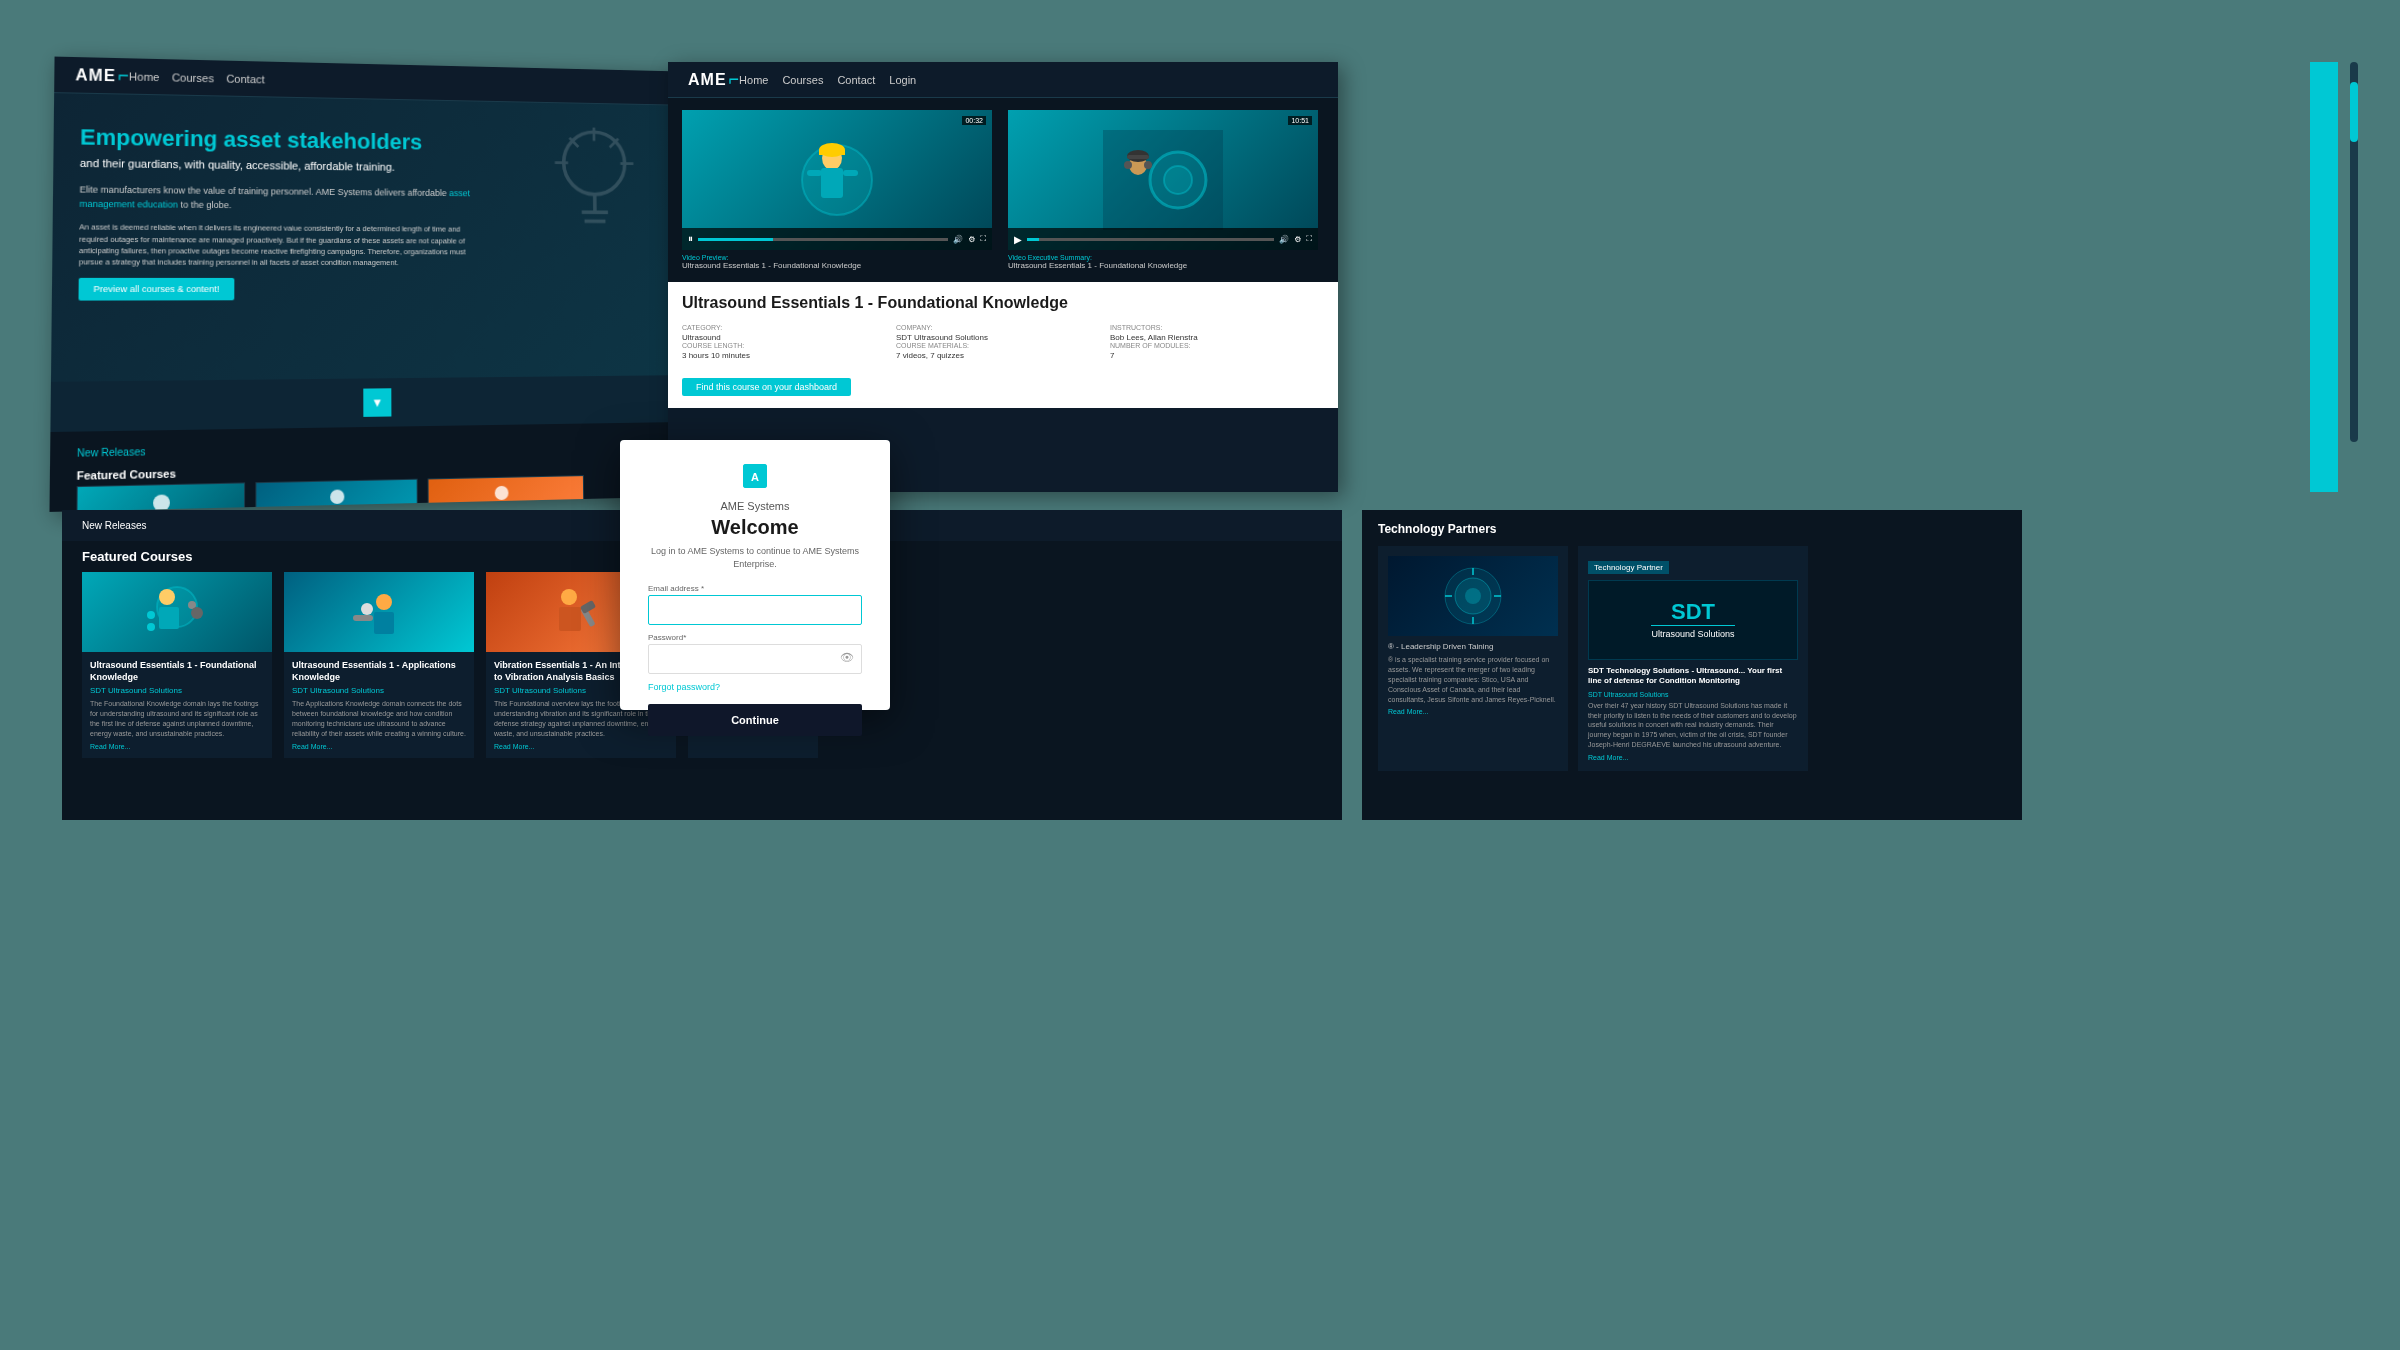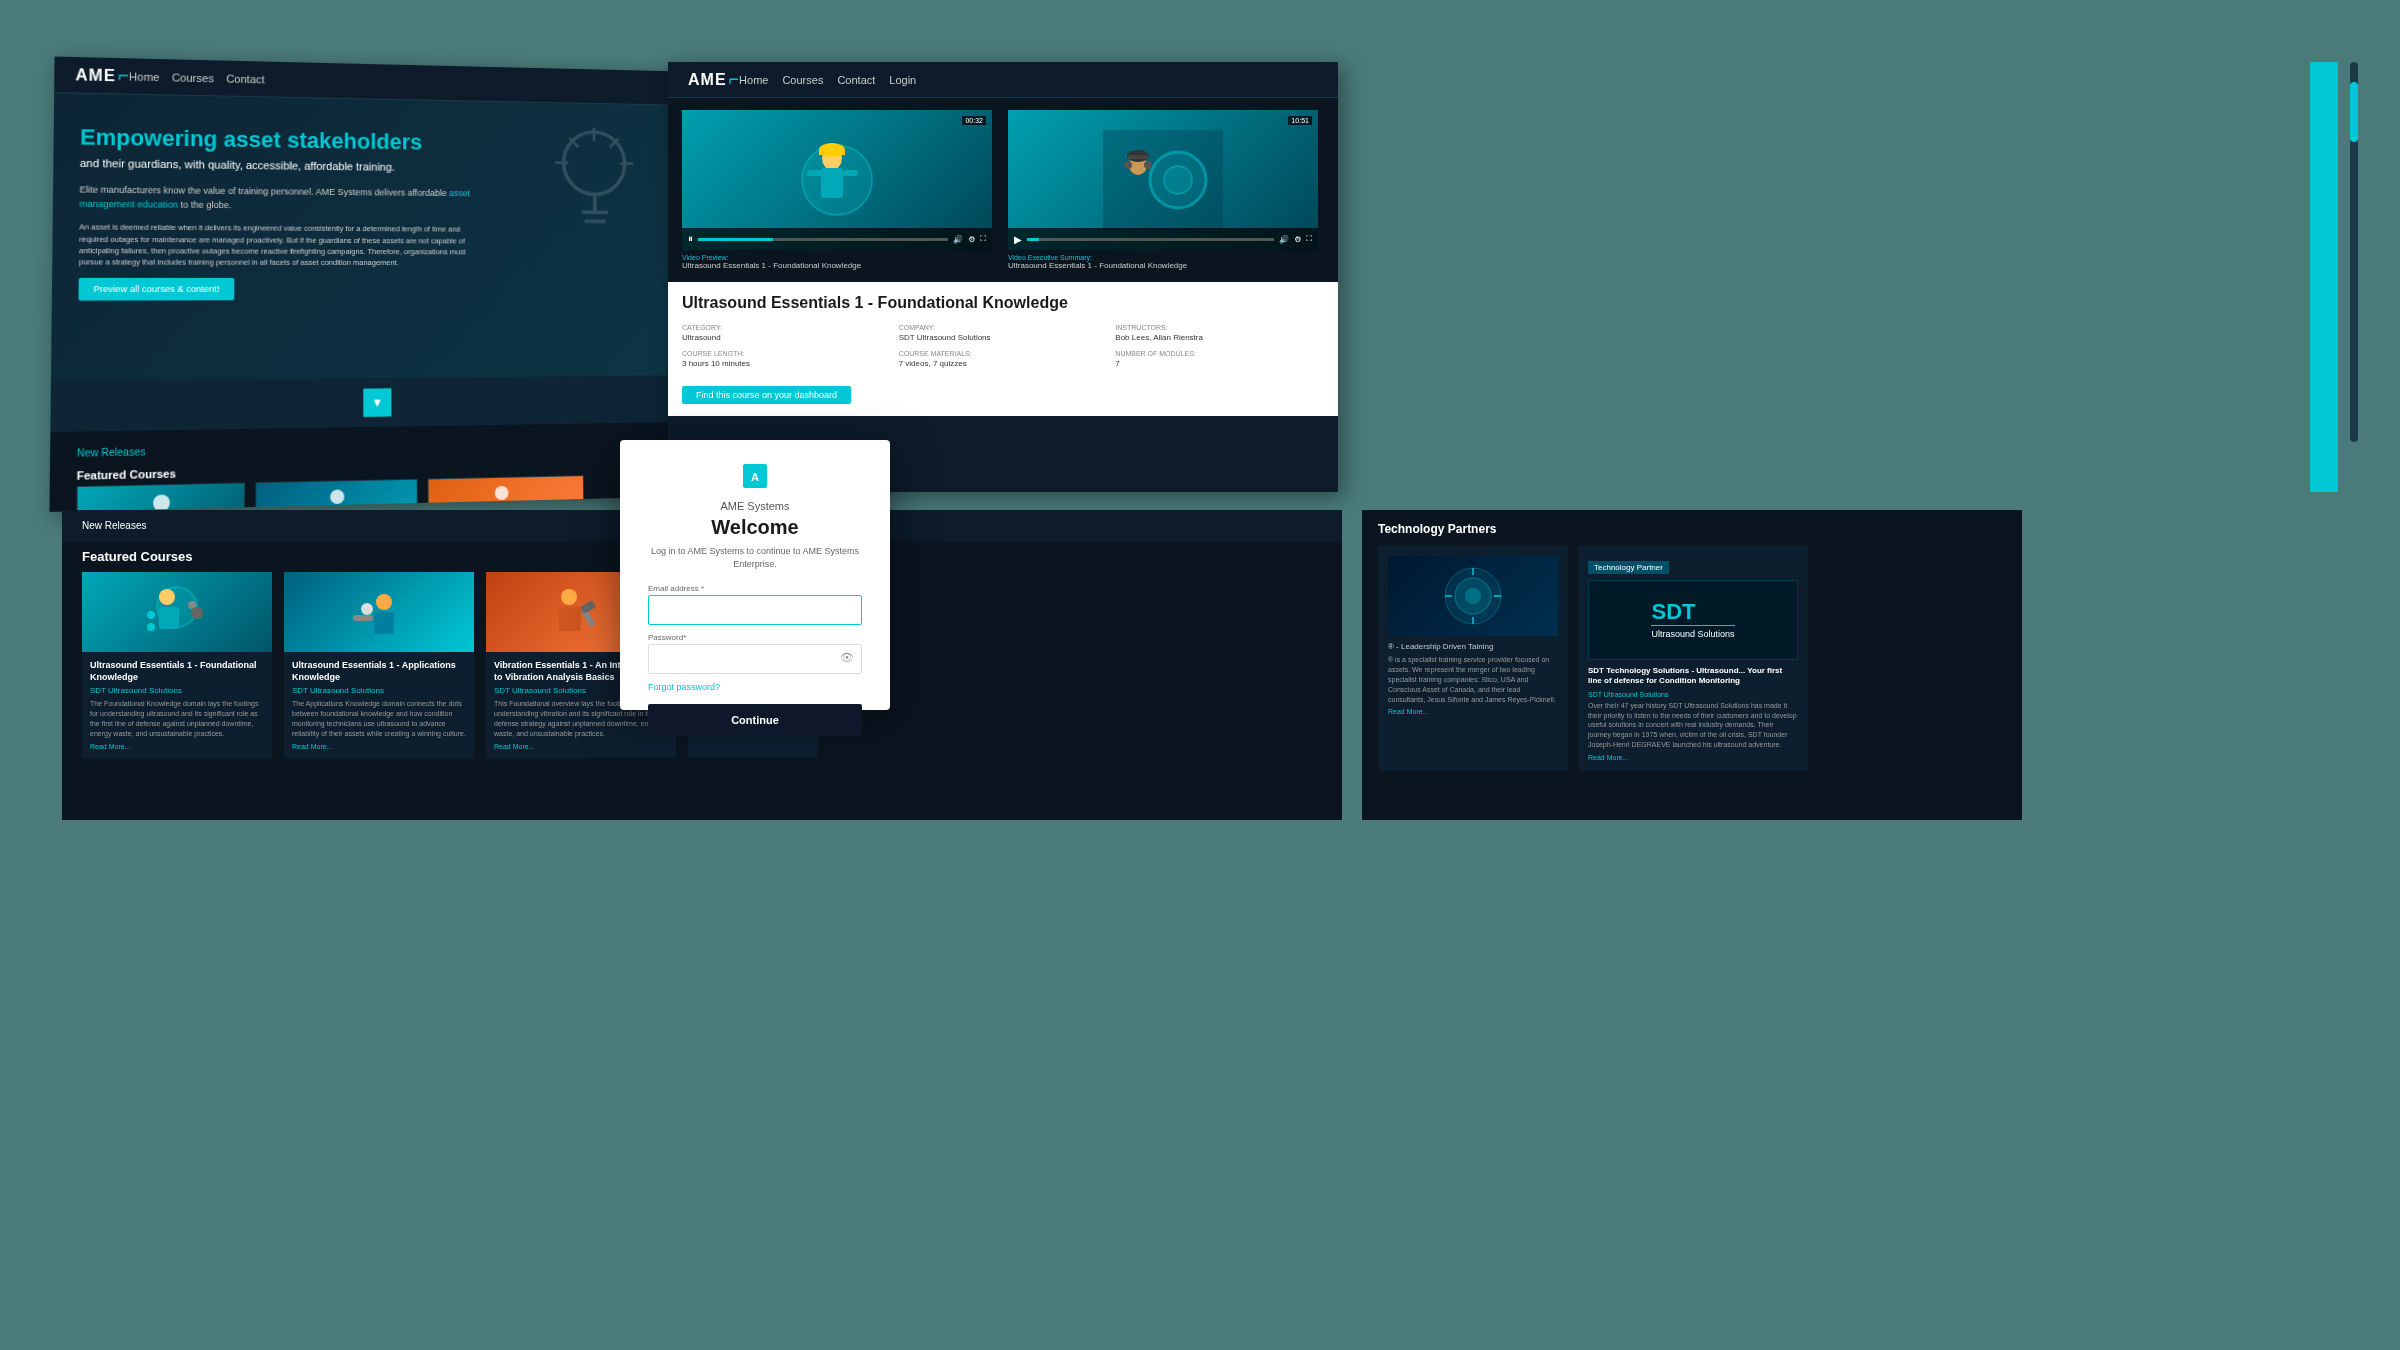--- a/index.html
+++ b/index.html
@@ -254,21 +254,20 @@
     .main-website .course-detail h2 {
       font-size: 16px;
       color: #1a1a1a;
       margin-bottom: 12px;
       font-weight: bold;
     }
 
     .main-website .course-meta {
       display: grid;
       grid-template-columns: 1fr 1fr 1fr;
-      gap: 8px;
       margin-bottom: 12px;
     }
 
     .main-website .meta-item .meta-label {
       font-size: 7px;
       color: #888;
       text-transform: uppercase;
       margin-bottom: 2px;
     }
 
@@ -878,21 +877,21 @@
         </div>
         <div style="color:#ccc;font-size:8px;margin-bottom:3px;line-height:1.3">® - Leadership Driven Taining</div>
         <div style="color:#999;font-size:7px;line-height:1.4">® is a specialist training service provider focused on assets. We represent the merger of two leading specialist training companies: Stico, USA and Conscious Asset of Canada, and their lead consultants, Jesus Sifonte and James Reyes-Picknell.</div>
         <div style="color:#00c8d4;font-size:7px;margin-top:4px">Read More...</div>
       </div>
 
       <div style="width:230px; background:#0d1e2e; padding:10px">
         <div style="background:#005068; color:white; font-size:8px; padding:2px 6px; display:inline-block; margin-bottom:6px">Technology Partner</div>
         <div style="width:100%; height:80px; background:#001a28; display:flex; align-items:center; justify-content:center; margin-bottom:6px; border:1px solid #003a50">
 
-          <div style="">
+          <div style="text-align:center">
             <div style="color:#00c8d4; font-size:22px; font-weight:900; line-height:1">SDT</div>
             <div style="color:white;font-size:9px;border-top:1px solid #00c8d4;padding-top:3px; margin-top:2px">Ultrasound Solutions</div>
           </div>
         </div>
         <div style="color:white;font-size:8px;font-weight:bold;margin-bottom:4px;line-height:1.3">SDT Technology Solutions - Ultrasound... Your first line of defense for Condition Monitoring</div>
         <div style="color:#00c8d4;font-size:7px;margin-bottom:3px">SDT Ultrasound Solutions</div>
         <div style="color:#999;font-size:7px;line-height:1.4">Over their 47 year history SDT Ultrasound Solutions has made it their priority to listen to the needs of their customers and to develop useful solutions in concert with real industry demands. Their journey began in 1975 when, victim of the oil crisis, SDT founder Joseph-Henri DEGRAEVE launched his ultrasound adventure.</div>
         <div style="color:#00c8d4;font-size:7px;margin-top:4px">Read More...</div>
       </div>
     </div>

